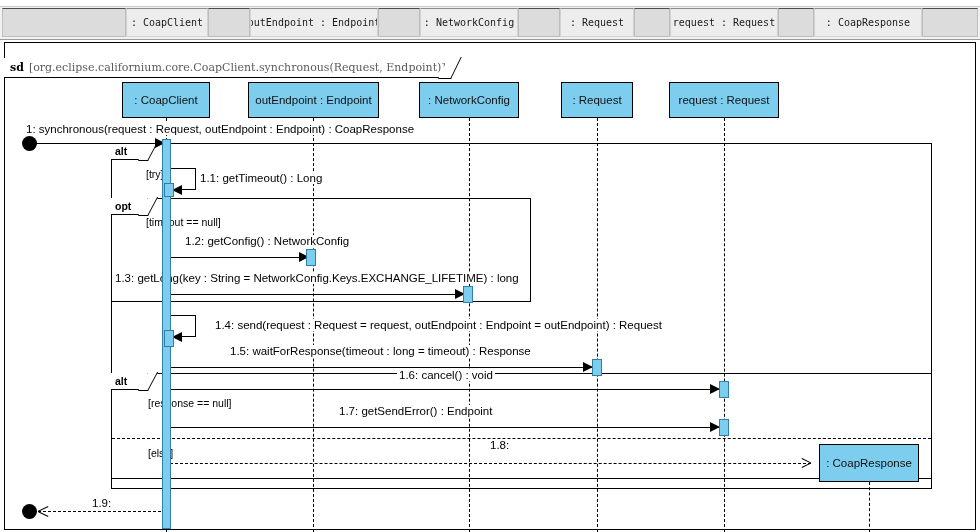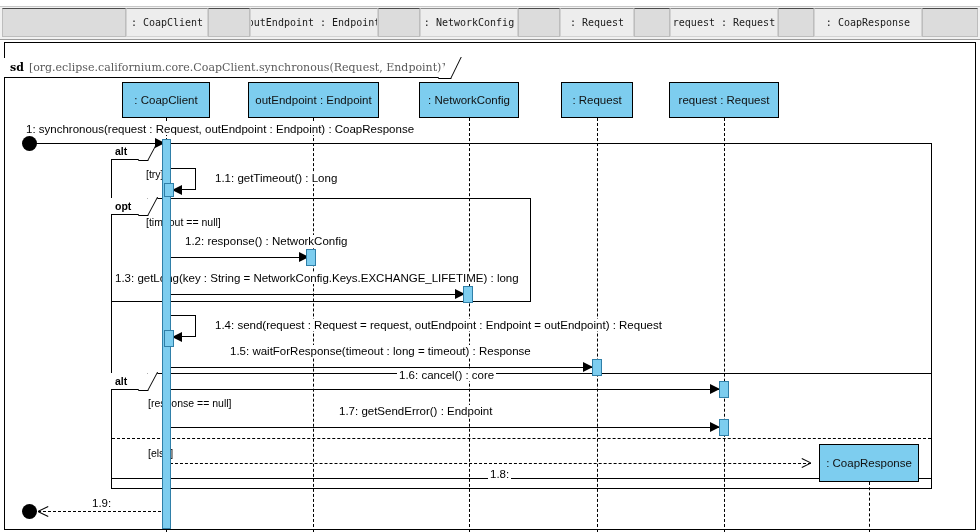--- a/index.html
+++ b/index.html
@@ -133,42 +133,42 @@
       <div class="llline" style="left: 597px; top: 118px; height: 414px;"></div>
       <div class="llbox" style="left: 669px; top: 82px; width: 110px; height: 36px;">request : Request</div>
       <div class="llline" style="left: 724px; top: 118px; height: 414px;"></div>
       <div class="llbox" style="left: 819px; top: 444px; width: 100px; height: 38px;">: CoapResponse</div>
       <div class="llline" style="left: 869px; top: 482px; height: 50px;"></div>
     </div>
   <div id="layer-messages">
       <div class="msgtext" style="left: 24px; top: 123px;">1: synchronous(request : Request, outEndpoint : Endpoint) : CoapResponse</div>
       <div class="msgline" style="left: 25px; top: 143px; width: 141px;"></div>
       <div class="arrowR" style="left: 155px; top: 138px;"></div>
-      <div class="msgtext" style="left: 213px; top: 172px;">1.1: getTimeout() : Long</div>
+      <div class="msgtext" style="left: 198px; top: 172px;">1.1: getTimeout() : Long</div>
       <div class="selfbox" style="left: 166px; top: 168px; width: 30px; height: 22px;"></div>
       <div class="arrowL" style="left: 172px; top: 185px;"></div>
-      <div class="msgtext" style="left: 183px; top: 235px;">1.2: response() : NetworkConfig</div>
+      <div class="msgtext" style="left: 183px; top: 235px;">1.2: getConfig() : NetworkConfig</div>
       <div class="msgline" style="left: 168px; top: 257px; width: 142px;"></div>
       <div class="arrowR" style="left: 299px; top: 252px;"></div>
       <div class="msgtext" style="left: 113px; top: 272px;">1.3: getLong(key : String = NetworkConfig.Keys.EXCHANGE_LIFETIME) : long</div>
       <div class="msgline" style="left: 168px; top: 294px; width: 298px;"></div>
       <div class="arrowR" style="left: 455px; top: 289px;"></div>
       <div class="msgtext" style="left: 213px; top: 319px;">1.4: send(request : Request = request, outEndpoint : Endpoint = outEndpoint) : Request</div>
       <div class="selfbox" style="left: 166px; top: 315px; width: 30px; height: 22px;"></div>
       <div class="arrowL" style="left: 172px; top: 332px;"></div>
       <div class="msgtext" style="left: 228px; top: 345px;">1.5: waitForResponse(timeout : long = timeout) : Response</div>
       <div class="msgline" style="left: 168px; top: 367px; width: 426px;"></div>
       <div class="arrowR" style="left: 583px; top: 362px;"></div>
-      <div class="msgtext" style="left: 397px; top: 369px;">1.6: cancel() : core</div>
+      <div class="msgtext" style="left: 397px; top: 369px;">1.6: cancel() : void</div>
       <div class="msgline" style="left: 168px; top: 389px; width: 553px;"></div>
       <div class="arrowR" style="left: 710px; top: 384px;"></div>
       <div class="msgtext" style="left: 337px; top: 405px;">1.7: getSendError() : Endpoint</div>
       <div class="msgline" style="left: 168px; top: 427px; width: 553px;"></div>
       <div class="arrowR" style="left: 710px; top: 422px;"></div>
-      <div class="msgtext" style="left: 488px; top: 468px;">1.8:</div>
+      <div class="msgtext" style="left: 488px; top: 439px;">1.8:</div>
       <div class="msgline dash" style="left: 170px; top: 463px; width: 641px;"></div>
       <div class="openR" style="left: 802px; top: 457px;"></div>
       <div class="msgtext" style="left: 90px; top: 497px;">1.9:</div>
       <div class="msgline dash" style="left: 38px; top: 511px; width: 128px;"></div>
       <div class="openL" style="left: 38px; top: 505px;"></div>
     </div>
   <div id="layer-acts">
       <div class="act" style="left: 162px; top: 139px; width: 9px; height: 390px;"></div>
       <div class="act" style="left: 164px; top: 183px; width: 10px; height: 14px;"></div>
       <div class="act" style="left: 306px; top: 249px; width: 10px; height: 17px;"></div>

